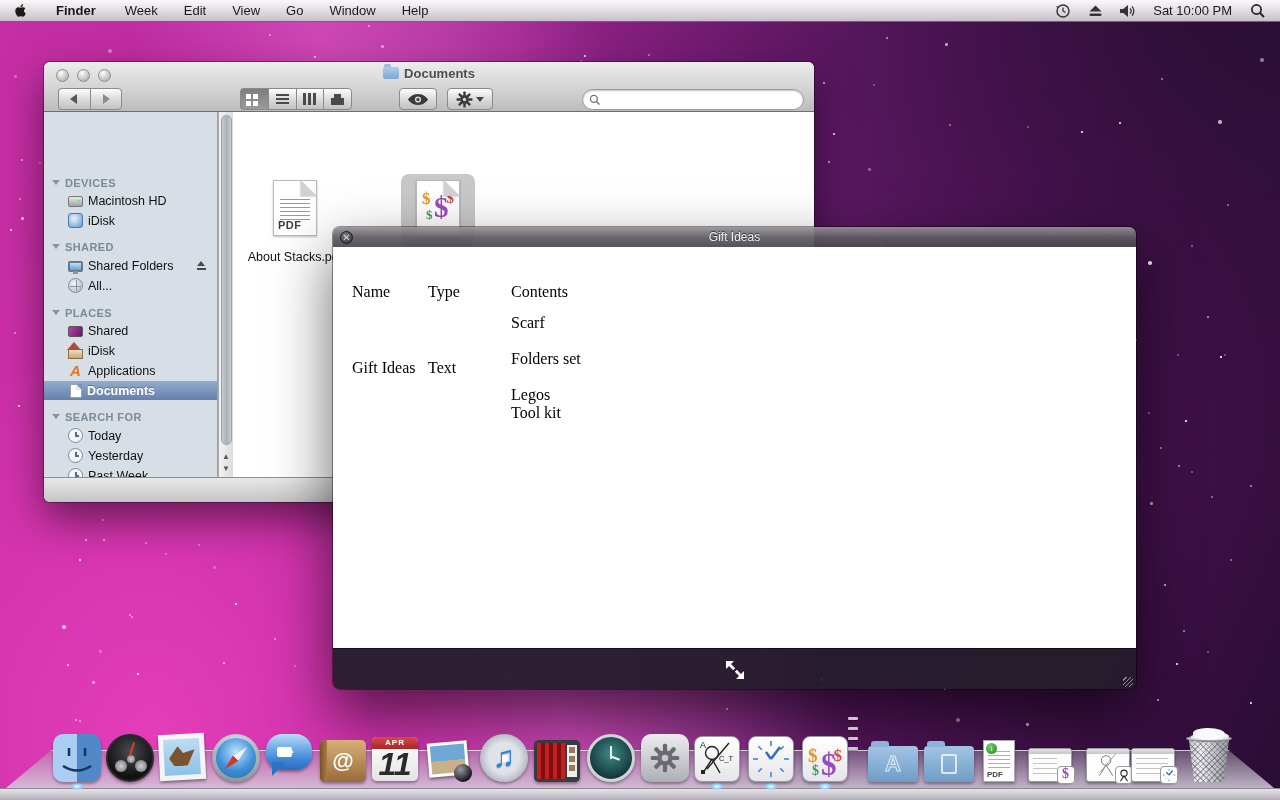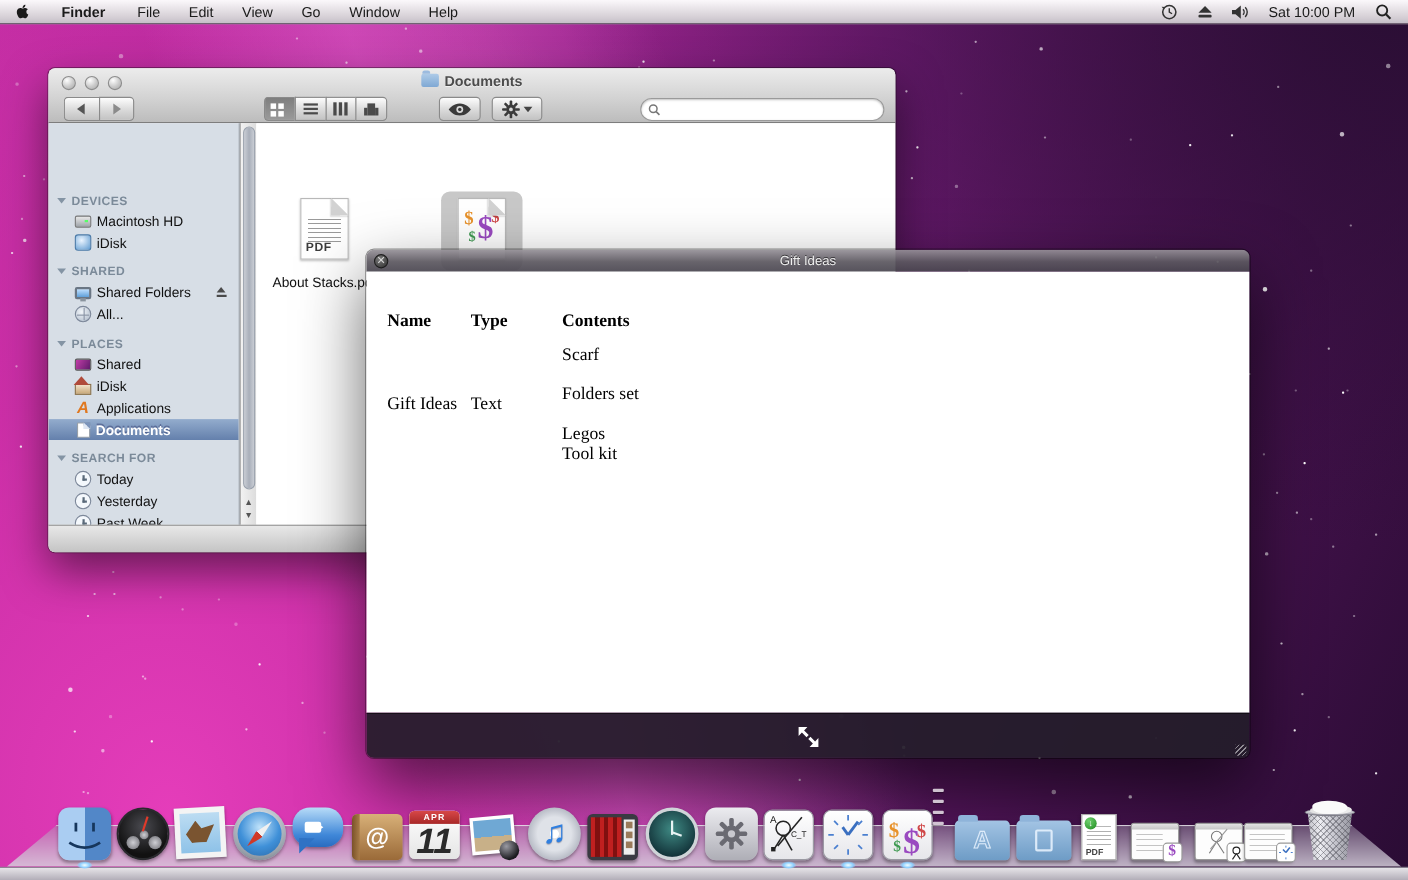--- a/index.html
+++ b/index.html
@@ -150,21 +150,21 @@
   .ql-titlebar { position:absolute; left:0; top:0; width:100%; height:20px;
     background:linear-gradient(rgba(150,145,152,.93), rgba(92,88,96,.93) 55%, rgba(74,70,80,.93));
     display:flex; align-items:center; }
   .ql-close { position:absolute; left:7px; top:3.5px; width:13px; height:13px; border-radius:50%;
     background:radial-gradient(circle at 35% 30%, #7a7a7a, #2e2e2e); border:1px solid #1c1c1c;
     color:#d8d8d8; font-size:10px; line-height:11px; text-align:center; }
   .ql-title { width:100%; text-align:center; font-size:12px; color:#f0f0f0; text-shadow:0 -1px 0 rgba(0,0,0,.6); }
   .ql-content { position:absolute; left:0; top:20px; width:100%; height:401px; background:#fff;
     font-family:"Liberation Serif","DejaVu Serif",serif; color:#000; }
   .ql-content .cell { position:absolute; font-size:16px; }
-  .ql-content .hdr { font-weight:bold;text-align:right; }
+  .ql-content .hdr { font-weight:normal;text-align:right; }
   .ql-bottombar { position:absolute; left:0; bottom:0; width:100%; height:41px;
     background:rgba(36,29,42,.94); border-top:1px solid rgba(0,0,0,.5); }
   .ql-fs { position:absolute; left:50%; top:7px; transform:translateX(-50%); }
   .ql-grip { position:absolute; right:3px; bottom:2px; width:10px; height:10px;
     background:repeating-linear-gradient(135deg, transparent 0 2px, rgba(255,255,255,.5) 2px 3px); }
 
   
   #dock { position:absolute; left:0; bottom:0; width:1280px; height:72px; z-index:30; }
   .shelf { position:absolute; left:6px; right:6px; bottom:12px; height:38px;
     background:linear-gradient(rgba(168,156,178,.45), rgba(214,208,220,.85));
@@ -479,21 +479,21 @@
     </div>
 
   <div id="menubar">
     <div class="mb-left">
       <div class="apple">
         <svg width="13" height="15" viewBox="0 0 170 170">
             <path fill="#1a1a1a" d="M150.37 130.25c-2.45 5.66-5.35 10.87-8.71 15.66-4.58 6.53-8.33 11.05-11.22 13.56-4.48 4.12-9.28 6.23-14.42 6.35-3.69 0-8.14-1.05-13.32-3.18-5.2-2.12-9.97-3.17-14.34-3.17-4.58 0-9.49 1.05-14.75 3.17-5.26 2.13-9.5 3.24-12.74 3.35-4.93.21-9.84-1.96-14.75-6.52-3.13-2.73-7.05-7.41-11.73-14.04-5.03-7.08-9.17-15.29-12.41-24.65-3.47-10.11-5.21-19.9-5.21-29.38 0-10.86 2.35-20.22 7.04-28.07 3.69-6.3 8.61-11.28 14.76-14.93s12.79-5.51 19.95-5.63c3.91 0 9.05 1.21 15.43 3.59 6.36 2.39 10.45 3.6 12.24 3.6 1.34 0 5.88-1.42 13.57-4.24 7.28-2.62 13.42-3.7 18.44-3.28 13.63 1.1 23.87 6.47 30.68 16.15-12.19 7.39-18.22 17.73-18.1 31 .11 10.34 3.86 18.94 11.23 25.77 3.34 3.17 7.07 5.62 11.22 7.36-.9 2.61-1.85 5.11-2.86 7.51zM119.11 7.24c0 8.1-2.96 15.67-8.86 22.67-7.12 8.32-15.73 13.13-25.07 12.38a25.22 25.22 0 0 1-.19-3.07c0-7.78 3.39-16.1 9.4-22.91 3-3.45 6.82-6.31 11.45-8.6 4.62-2.25 8.99-3.5 13.1-3.74.12 1.08.17 2.17.17 3.27z"></path>
           </svg>
       </div>
       <div class="mb-item active-app">Finder</div>
-      <div class="mb-item">File</div>
+      <div class="mb-item">Week</div>
       <div class="mb-item">Edit</div>
       <div class="mb-item">View</div>
       <div class="mb-item">Go</div>
       <div class="mb-item">Window</div>
       <div class="mb-item">Help</div>
     </div>
     <div class="mb-right">
       <div class="mb-status">
         <svg width="16" height="16" viewBox="0 0 16 16">
             <circle cx="8" cy="8" r="6" fill="none" stroke="#333" stroke-width="1.4"></circle>

